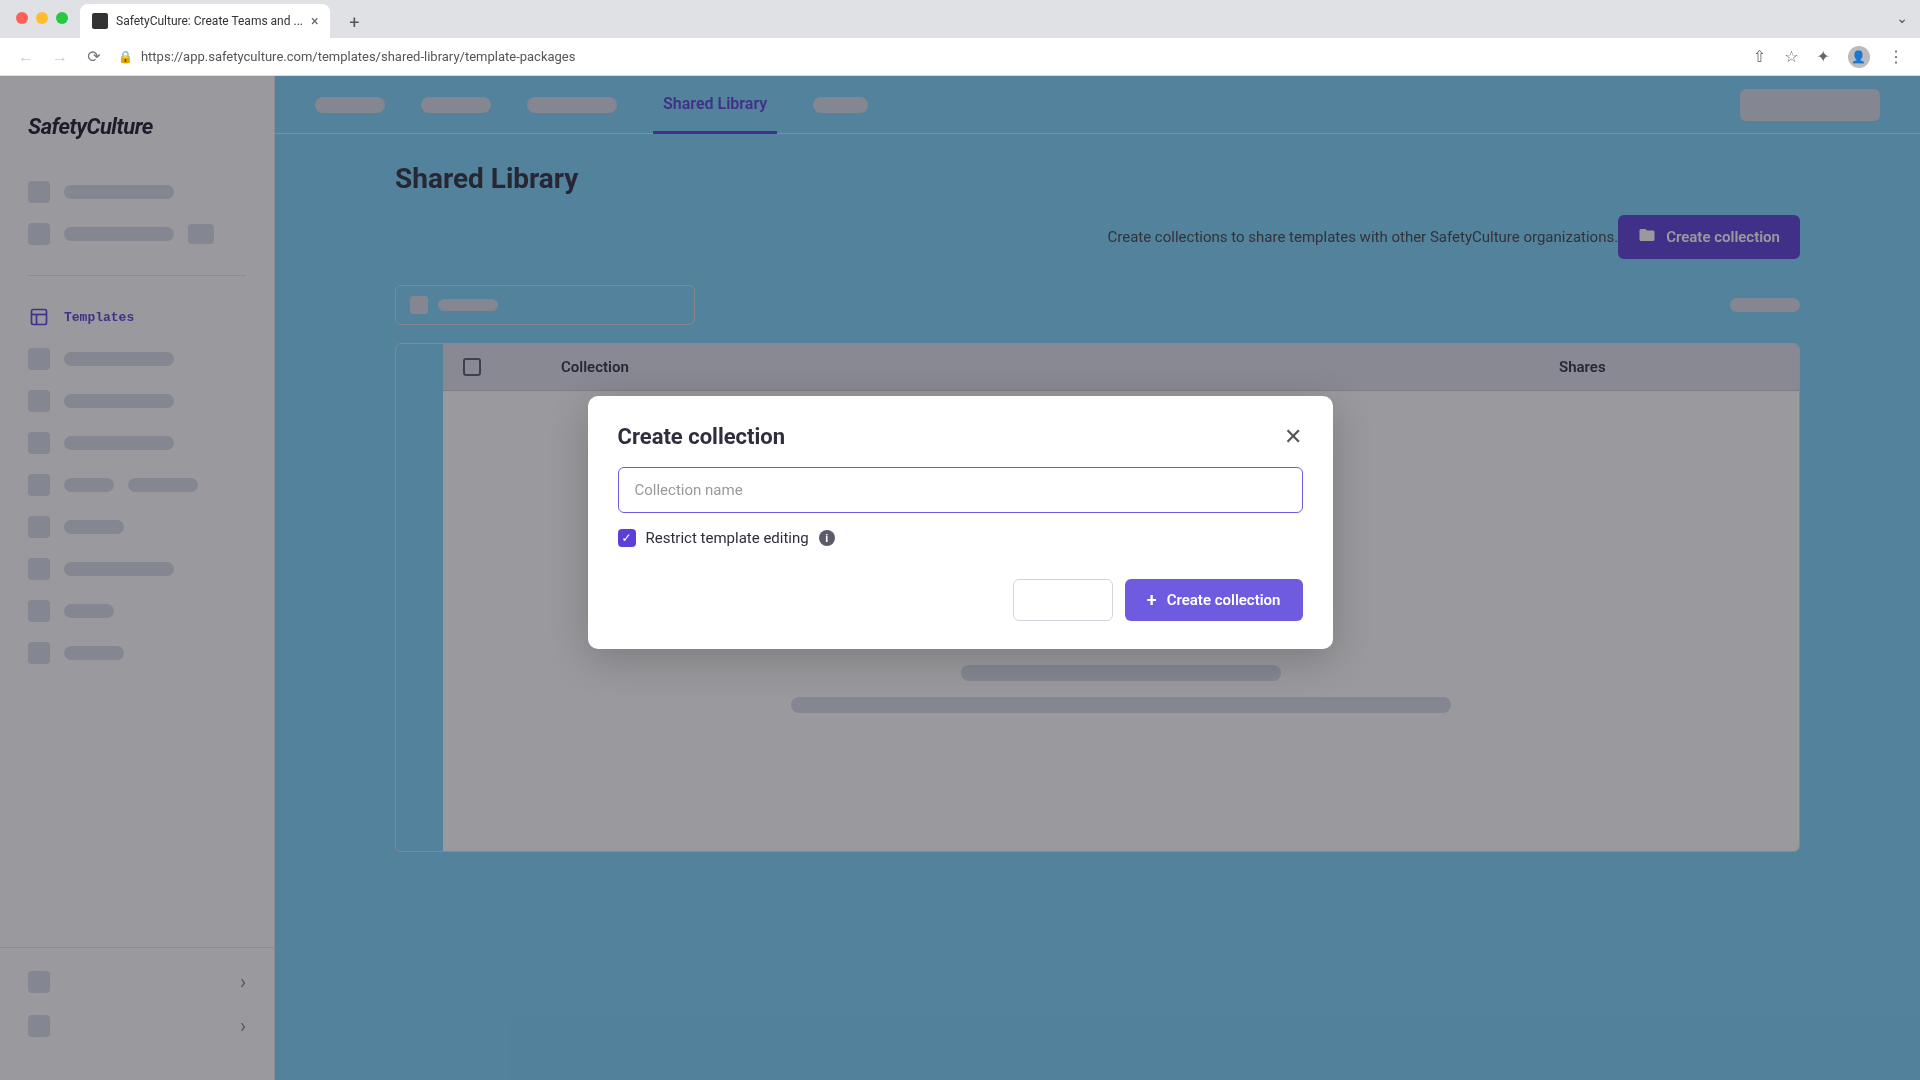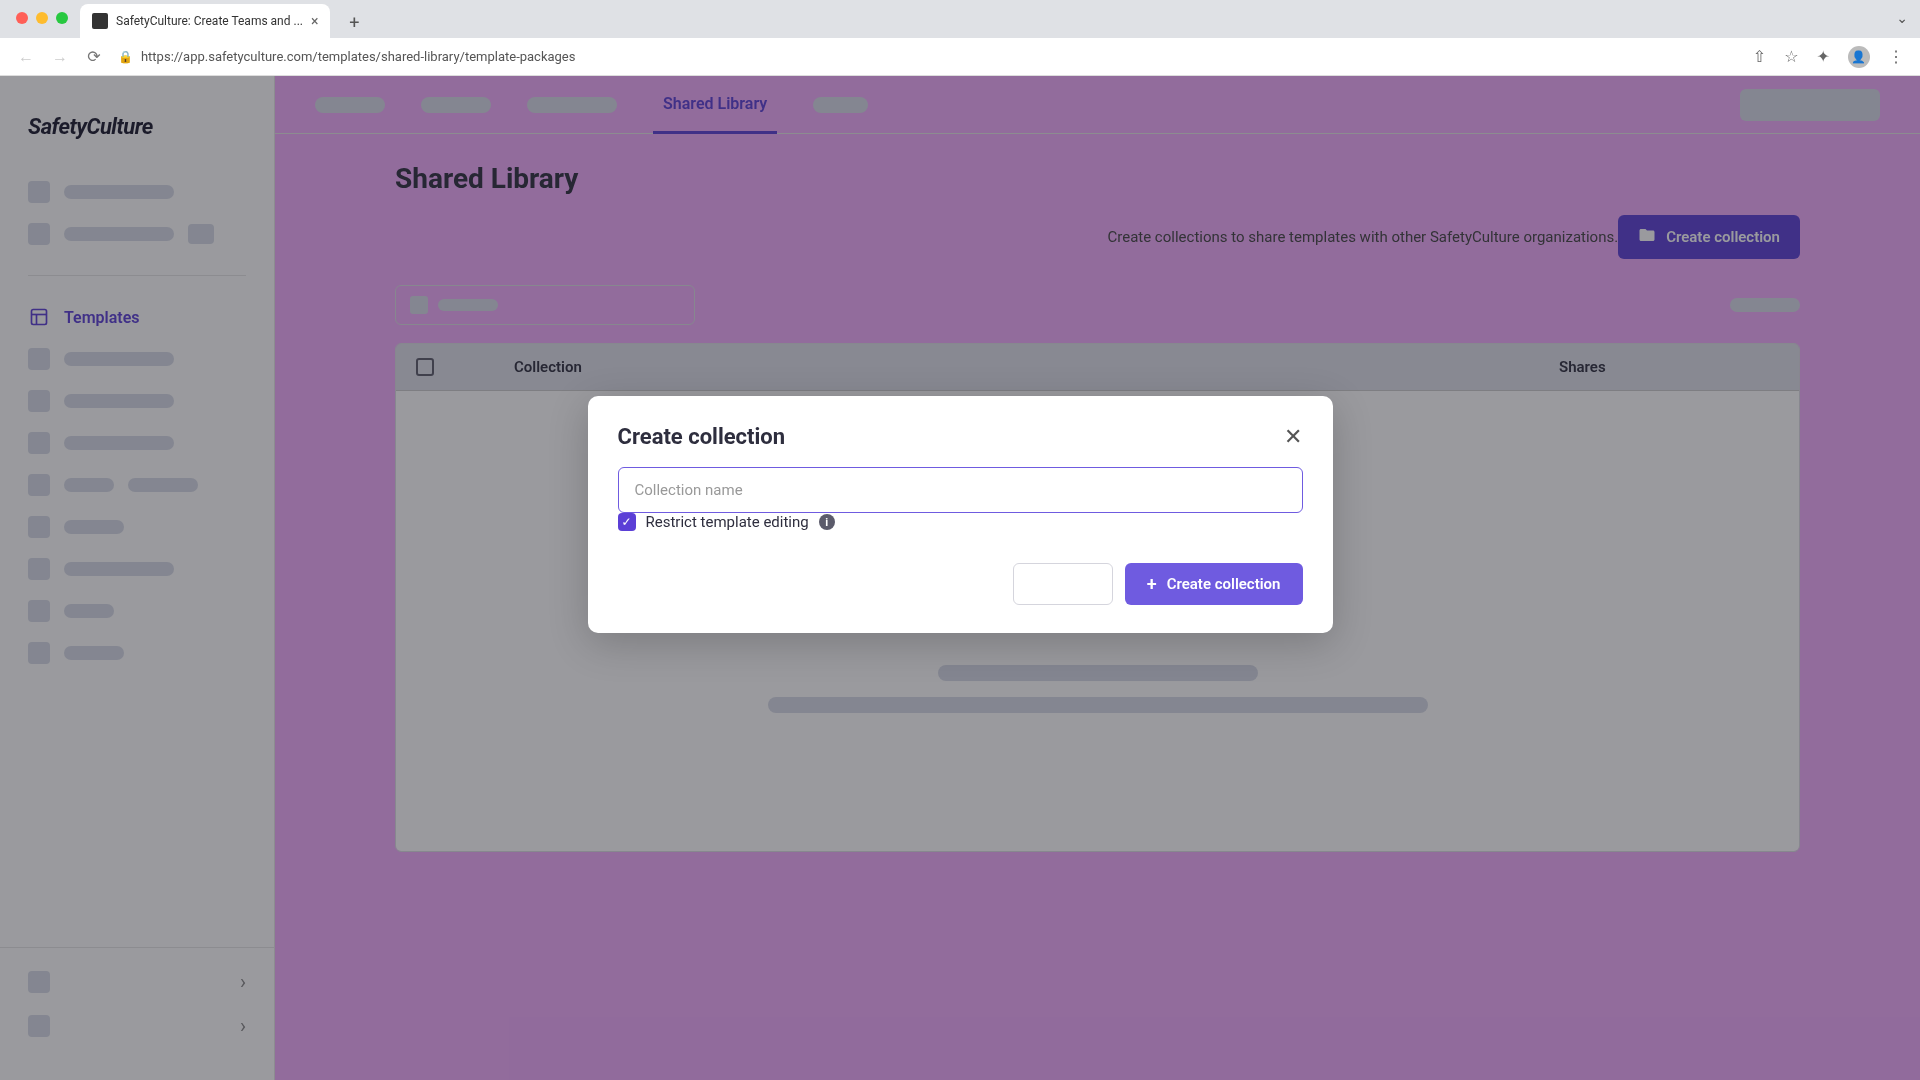--- a/index.html
+++ b/index.html
@@ -35,29 +35,29 @@
 .sidebar { width: 275px; background: #fff; border-right: 1px solid #e5e5e5; padding: 20px 0; display: flex; flex-direction: column; }
 .logo { font-size: 22px; font-weight: 700; font-style: italic; color: #1a1a2e; padding: 18px 28px 24px; letter-spacing: -0.5px; }
 .sidebar-section { padding: 8px 20px; }
 .sidebar-item { display: flex; align-items: center; gap: 14px; padding: 10px 8px; border-radius: 6px; }
 .sidebar-icon-ph { width: 22px; height: 22px; background: #d7dbe7; border-radius: 4px; }
 .sidebar-text-ph { height: 14px; background: #d7dbe7; border-radius: 7px; flex: 1; max-width: 110px; }
 .sidebar-badge-ph { width: 26px; height: 20px; background: #d7dbe7; border-radius: 4px; }
 .sidebar-divider { height: 1px; background: #e5e5e5; margin: 12px 28px; }
 .sidebar-item.active { color: #5b3fd6; }
 .sidebar-item.active .nav-icon { color: #5b3fd6; }
-.sidebar-item.active .sidebar-label { color: #5b3fd6; font-weight: 600; font-size: 16px; }
+.sidebar-item.active .sidebar-label { color: #5b3fd6; font-weight: 600; font-size: 13px; font-family: Liberation Mono, monospace; }
 .nav-icon { width: 22px; height: 22px; display:flex; align-items:center; justify-content:center; }
 .sidebar-footer { margin-top: auto; border-top: 1px solid #e5e5e5; padding: 12px 20px; }
 .sidebar-footer .sidebar-item { justify-content: space-between; }
 .footer-left { display:flex; align-items:center; gap:14px; }
 .chev { color:#888; font-size: 20px; }
 
 
-.main { flex: 1; background: #f0abfc; overflow: auto; position: relative; }
+.main { flex: 1; background: #7dd3fc; overflow: auto; position: relative; }
 .top-tabs { height: 58px; display: flex; align-items: center; padding: 0 40px; gap: 36px; border-bottom: 1px solid #e5e5e5; position: relative; }
 .top-tab-ph { height: 16px; background: #d7dbe7; border-radius: 8px; width: 70px; }
 .top-tab-active { color: #5b3fd6; font-weight: 600; font-size: 16px; padding: 18px 10px; border-bottom: 3px solid #5b3fd6; margin-bottom: -1px; }
 .top-right-btn-ph { position: absolute; right: 40px; width: 140px; height: 32px; background: #d7dbe7; border-radius: 6px; }
 
 .content { padding: 28px 120px 40px; }
 .page-title { font-size: 28px; font-weight: 700; color: #2e2e3e; margin-bottom: 20px; }
 .sub-tabs { display: flex; gap: 28px; border-bottom: 1px solid #e5e5e5; margin-bottom: 24px; }
 .sub-tab-ph { height: 14px; width: 70px; background: #d7dbe7; border-radius: 7px; margin: 14px 0; }
 .sub-tab-active { color: #5b3fd6; font-weight: 600; font-size: 15px; padding: 12px 10px; border-bottom: 3px solid #5b3fd6; margin-bottom: -1px; }
@@ -65,41 +65,41 @@
 .desc-row { display: flex; justify-content: flex-end; align-items: center; margin-bottom: 26px; }
 .desc-text { color: #444; font-size: 15px; }
 .create-btn { background: #5b3fd6; color: #fff; border: none; padding: 11px 20px; border-radius: 6px; font-size: 15px; font-weight: 600; display: flex; align-items: center; gap: 10px; }
 
 .filter-row { display: flex; align-items: center; margin-bottom: 18px; gap: 12px; }
 .filter-box { border: 1px solid #dcdce3; border-radius: 6px; padding: 10px 14px; display: flex; align-items: center; gap: 10px; width: 300px; }
 .filter-icon-ph { width: 18px; height: 18px; background: #d7dbe7; border-radius: 3px; }
 .filter-text-ph { height: 12px; width: 60px; background: #d7dbe7; border-radius: 6px; }
 .filter-right-ph { margin-left: auto; width: 70px; height: 14px; background: #d7dbe7; border-radius: 7px; }
 
-.table { border: 1px solid #dcdce3; border-radius: 6px; overflow: hidden; }
+.table { border: 1px solid #dcdce3; border-radius: 6px; overflow: hidden; padding-left: 47px; }
 .table-header { background: #dee1ea; display: flex; align-items: center; padding: 14px 20px; gap: 20px; border-bottom: 1px solid #ccc; }
 .checkbox-ph { width: 18px; height: 18px; border: 2px solid #5b5b6b; border-radius: 3px; }
 .th { font-weight: 600; color: #2e2e3e; font-size: 15px; }
 .th-collection { flex: 1; margin-left: 60px; }
 .th-shares { width: 220px; text-align: left; }
 .table-body { height: 460px; background: #fff; display: flex; flex-direction: column; align-items: center; justify-content: center; gap: 16px; position:relative; }
 .empty-illus { width: 180px; height: 120px; position: relative; }
 .empty-box { position:absolute; left:10px; top:30px; width:110px; height:65px; border: 2px dashed #888; border-radius: 8px; }
 .empty-person { position:absolute; right:20px; top:10px; width:30px; height:110px; }
 .person-head { width:14px; height:14px; background:#4a3a8f; border-radius:50%; margin:0 auto; }
 .person-body { width:24px; height:70px; background:#4a3a8f; border-radius: 10px 10px 4px 4px; margin: 2px auto 0; }
 .empty-text-ph { height: 16px; background: #d7dbe7; border-radius: 8px; }
 
 
 .overlay { position: absolute; inset: 0; background: rgba(30,30,40,0.45); display: flex; align-items: flex-start; justify-content: center; padding-top: 320px; }
 .modal { background: #fff; width: 745px; border-radius: 10px; padding: 28px 30px; box-shadow: 0 10px 40px rgba(0,0,0,0.2); }
 .modal-header { display: flex; justify-content: space-between; align-items: center; margin-bottom: 18px; }
 .modal-title { font-size: 22px; font-weight: 700; color: #2e2e3e; }
 .close-btn { font-size: 22px; color: #555; cursor: pointer; background:none; border:none; }
-.modal-input { width: 100%; padding: 13px 16px; border: 1.5px solid #6f5be0; border-radius: 6px; font-size: 15px; outline: none; margin-bottom: 0; }
+.modal-input { width: 100%; padding: 13px 16px; border: 1.5px solid #6f5be0; border-radius: 6px; font-size: 15px; outline: none; margin-bottom: 16px; }
 .modal-input::placeholder { color: #999; }
 .modal-desc { color: #555; font-size: 15px; line-height: 1.5; margin-bottom: 18px; }
 .checkbox-row { display: flex; align-items: center; gap: 10px; margin-bottom: 32px; }
 .checkbox { width: 18px; height: 18px; background: #5b3fd6; border-radius: 4px; display:flex; align-items:center; justify-content:center; color:#fff; font-size:12px; }
 .checkbox-label { font-size: 15px; color: #2e2e3e; }
 .info-icon { width: 16px; height: 16px; border-radius: 50%; background: #5b5b6b; color: #fff; font-size: 11px; display:flex; align-items:center; justify-content:center; font-weight:bold; }
 .modal-footer { display: flex; justify-content: flex-end; gap: 12px; }
 .btn-secondary { border: 1px solid #d5d5dd; background: #fff; padding: 12px 22px; border-radius: 6px; min-width: 100px; }
 .btn-primary { background: #6f5be0; color: #fff; border: none; padding: 12px 22px; border-radius: 6px; font-size: 15px; font-weight: 600; display: flex; align-items: center; gap: 10px; }
 .plus { font-size: 18px; line-height: 1; }

